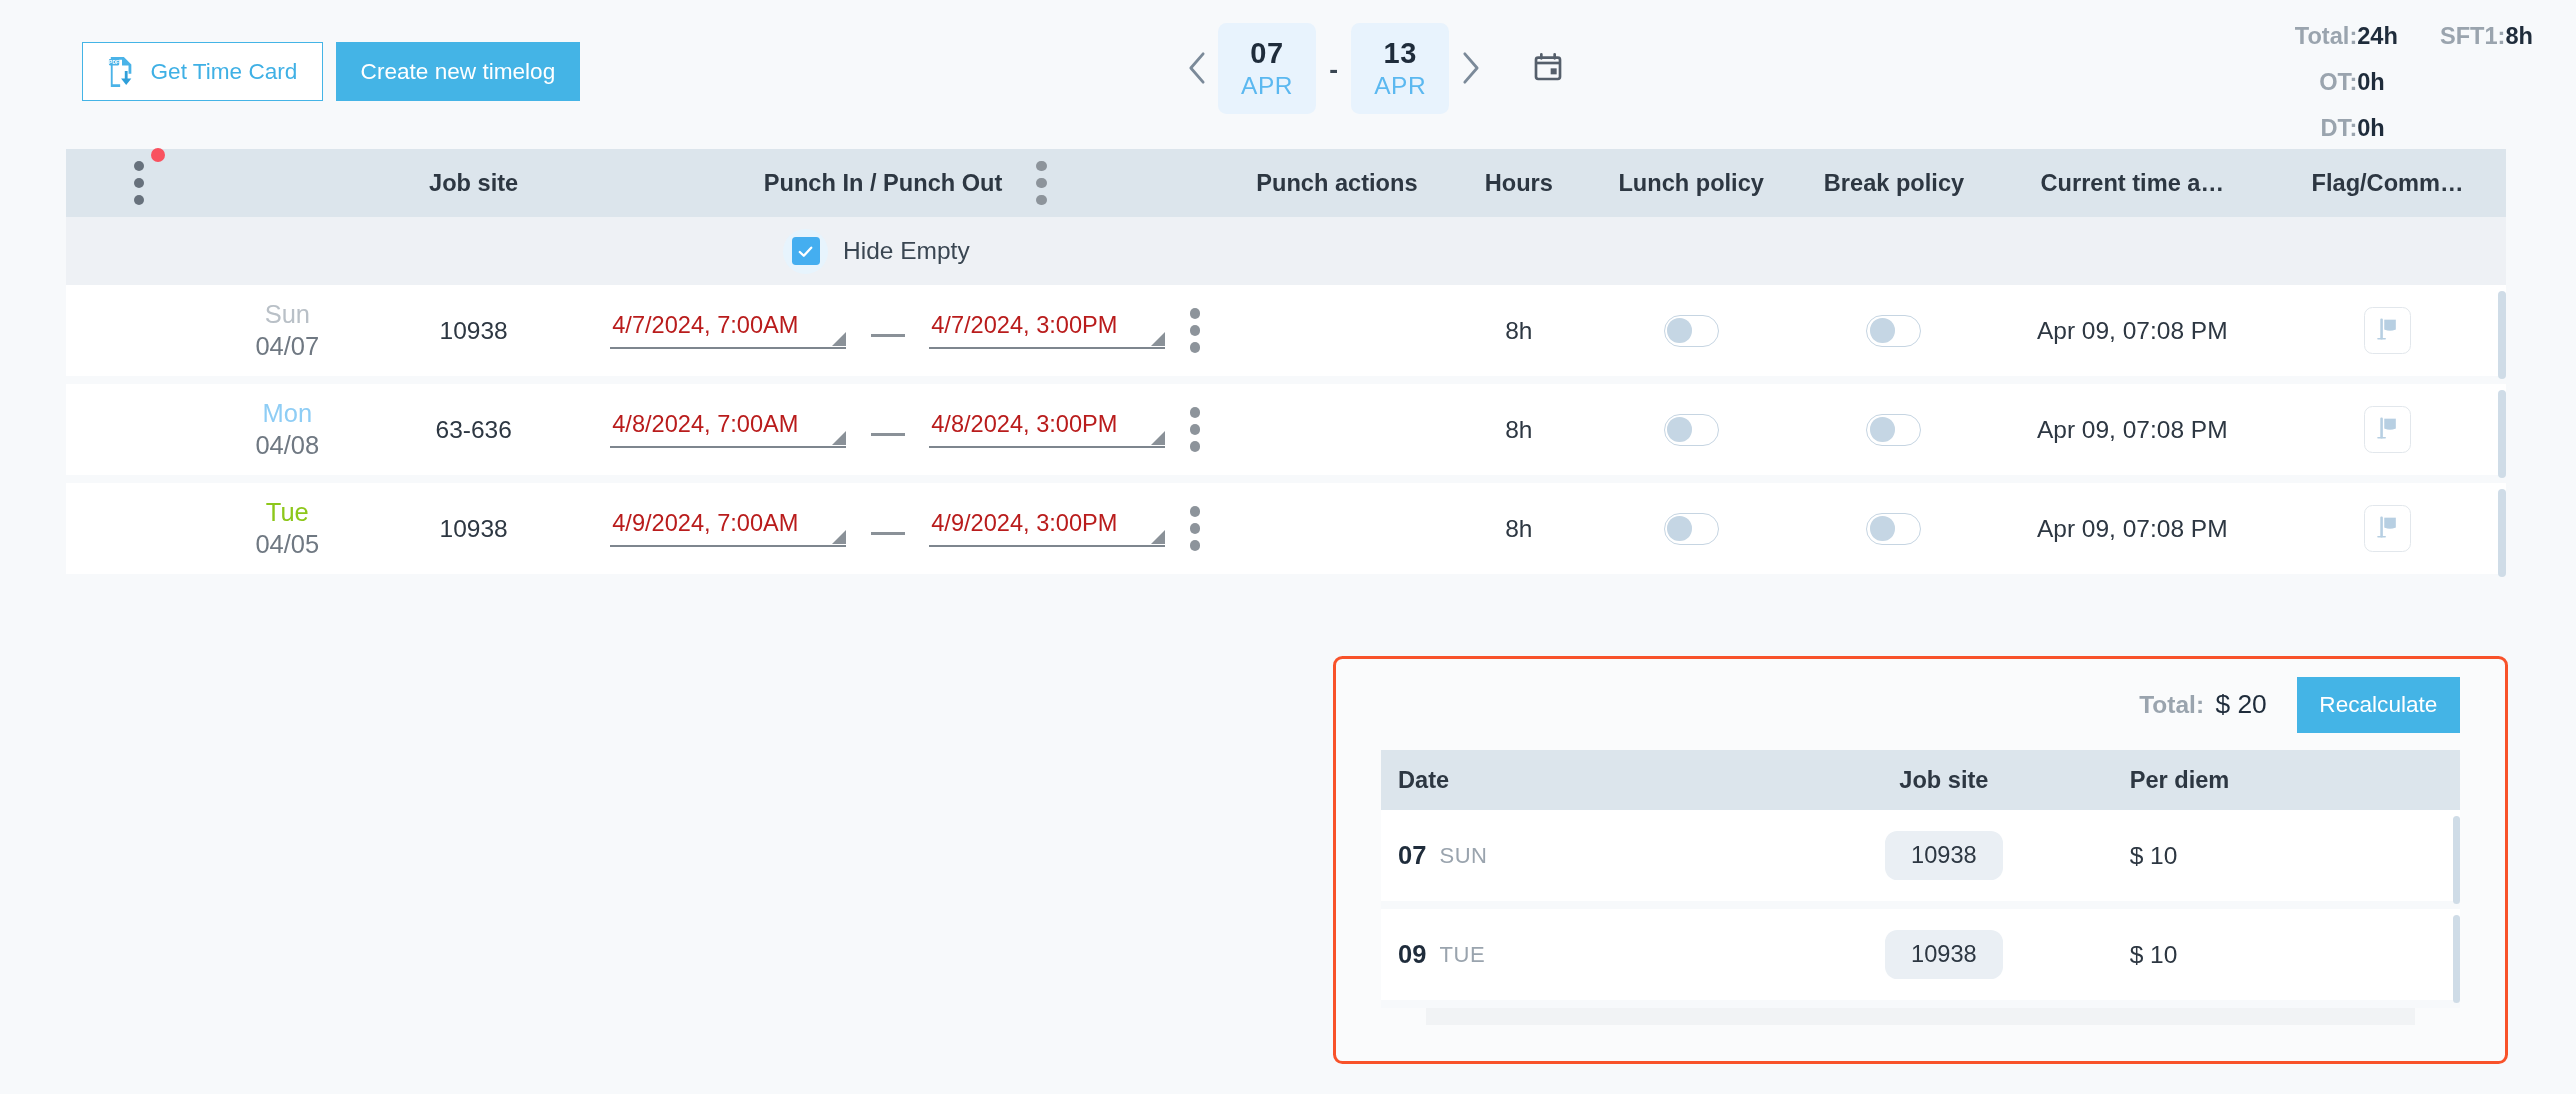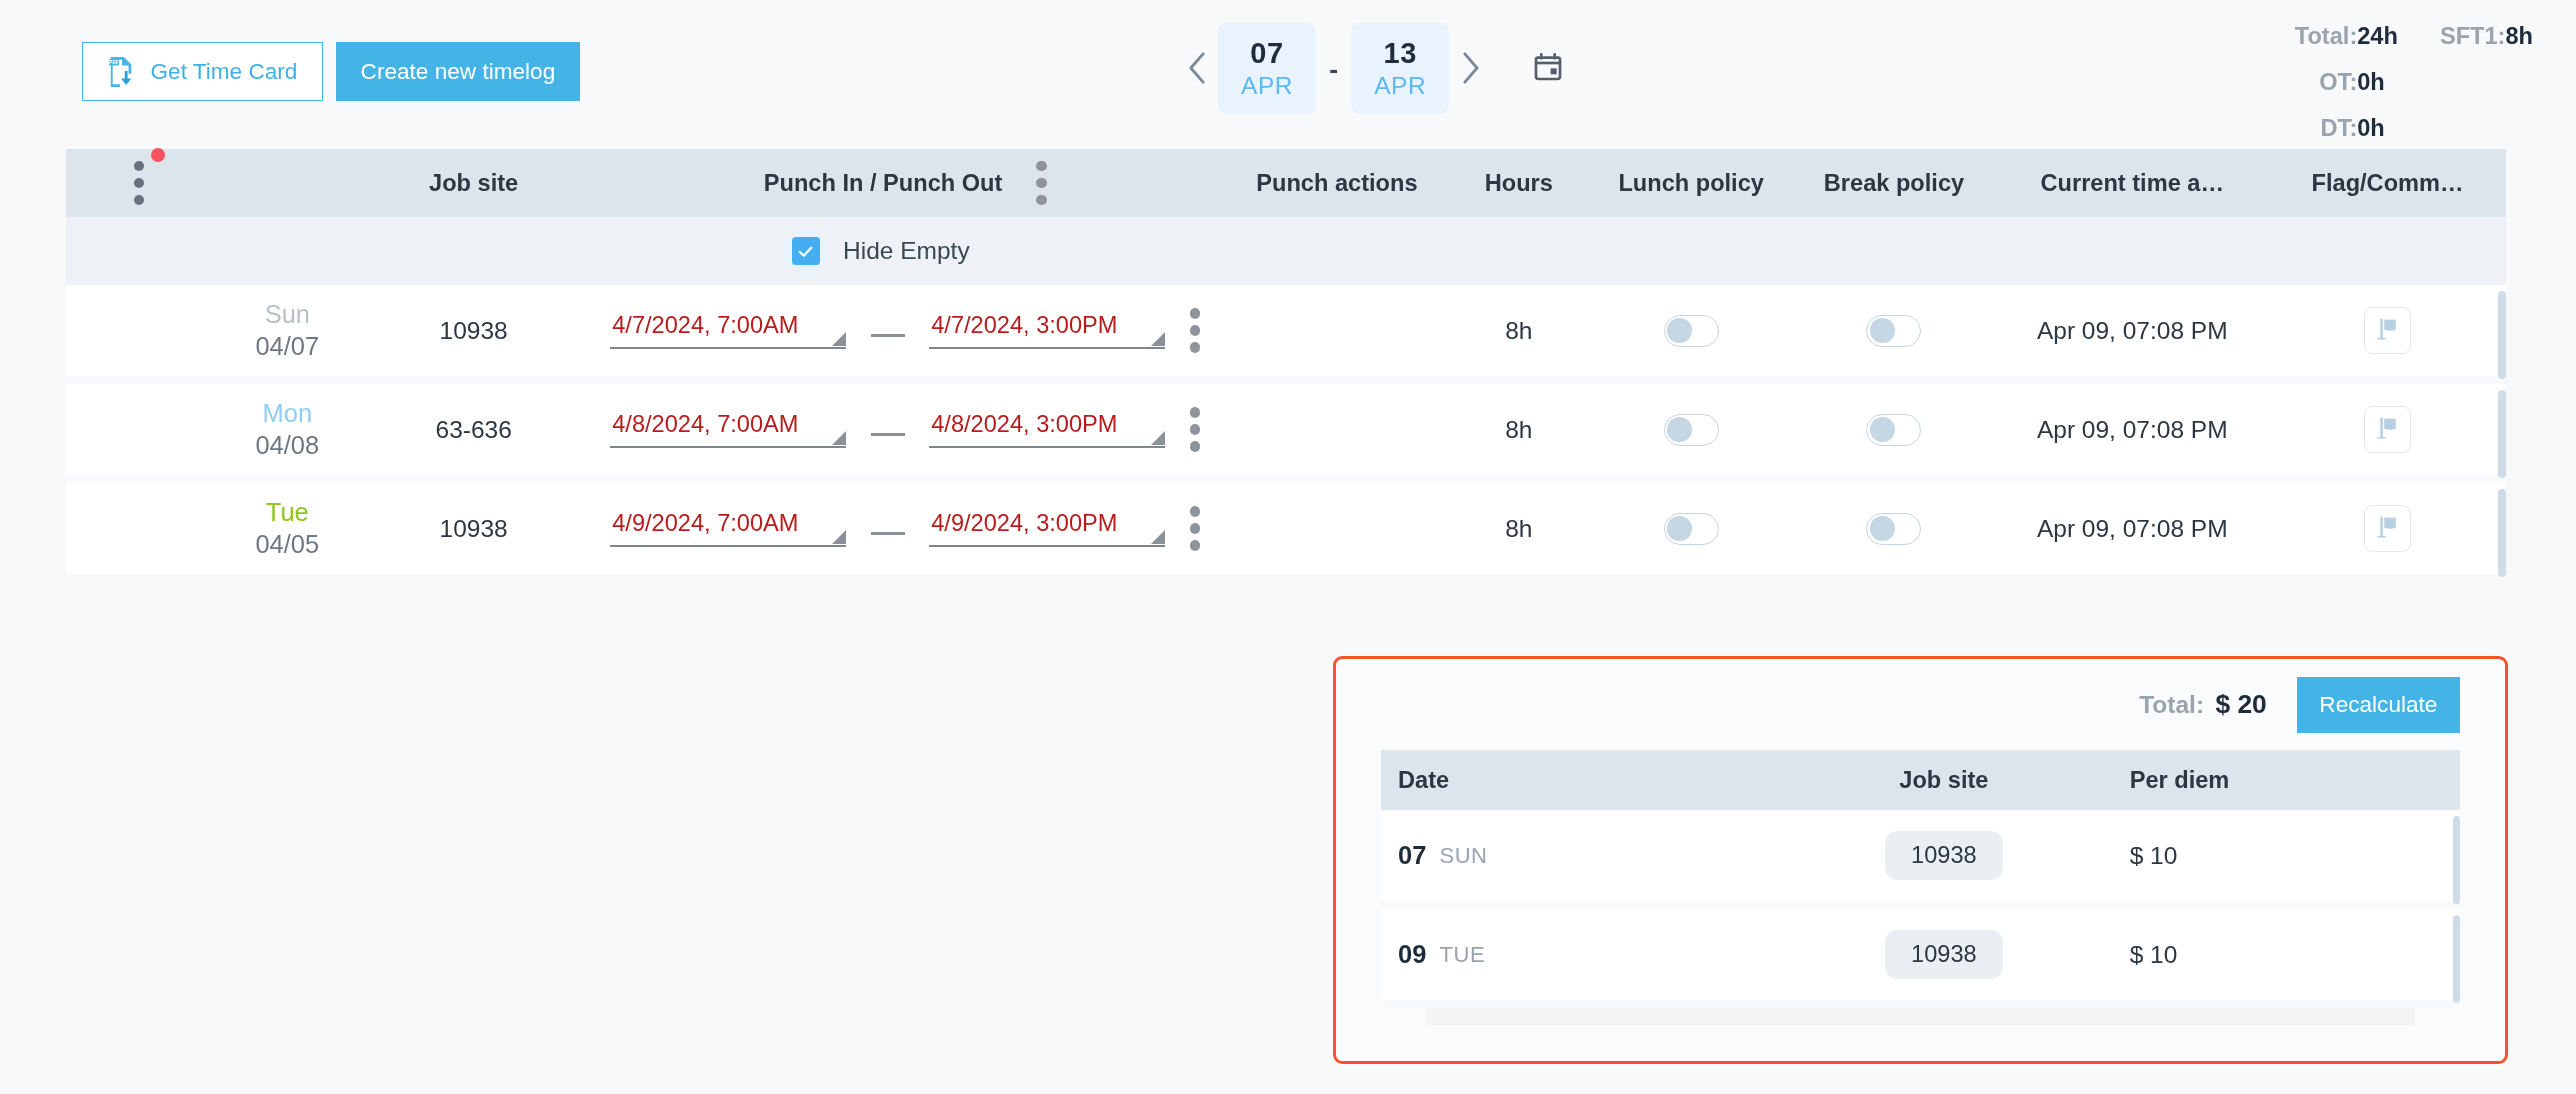--- a/index.html
+++ b/index.html
@@ -137,21 +137,21 @@
   }
 
   
   .perdiem {
     position: absolute; left: 1333px; top: 656px; width: 1175px; height: 408px;
     border: 3.8px solid #f8522a; border-radius: 9.4px; background: #fafbfc;
     overflow: hidden;
   }
   .pd-top { display: flex; align-items: center; justify-content: flex-end; height: 91px; padding-right: 0px; }
   .pd-total-label { font-size: 24.5px; color: #9aa4ae; font-weight: bold; margin-right: 11.3px; }
-  .pd-total-value { font-size: 26.4px; color: #1f2c3b; font-weight: bold; margin-right: 30px; }
+  .pd-total-value { font-size: 26.4px; color: #1f2c3b; font-weight: normal; margin-right: 30px; }
   .pd-recalc {
     background: #44b4e6; color: #ffffff; border: none; font-size: 22.6px;
     padding: 0 22.6px; height: 56px; cursor: pointer; margin-right: 45px;
   }
   .pd-table { margin: 0 45px 0 45px; }
   .pd-head {
     display: flex; align-items: center; height: 60px; background: #dce5ec;
     color: #2d3742; font-size: 23.6px; font-weight: bold;
   }
   .pd-row {

